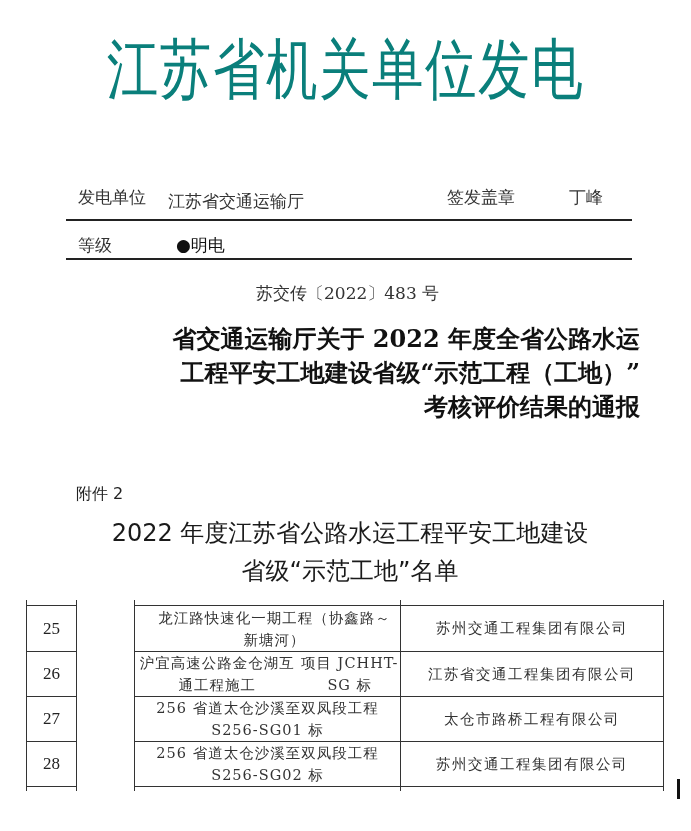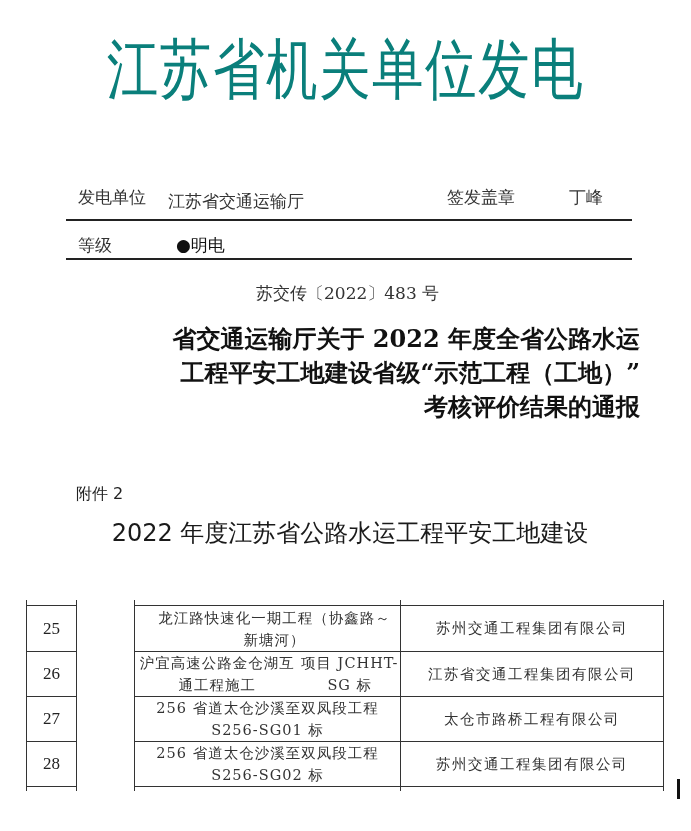--- a/index.html
+++ b/index.html
@@ -70,20 +70,21 @@
 
 <div class="headline">
   <div>省交通运输厅关于 2022 年度全省公路水运</div>
   <div>工程平安工地建设省级“示范工程（工地）”</div>
   <div>考核评价结果的通报</div>
 </div>
 
 <div class="attach">附件 2</div>
 <div class="list-title">
   <div>2022 年度江苏省公路水运工程平安工地建设</div>
+  <div>省级“示范工地”名单</div>
 </div>
 
 <div class="tbl">
 
   <div class="vline" style="left:26px; top:600px; height:191px;"></div>
   <div class="vline" style="left:76px; top:600px; height:191px;"></div>
   <div class="vline" style="left:134px; top:600px; height:191px;"></div>
   <div class="vline" style="left:400px; top:600px; height:191px;"></div>
   <div class="vline" style="left:663px; top:600px; height:191px;"></div>
 

